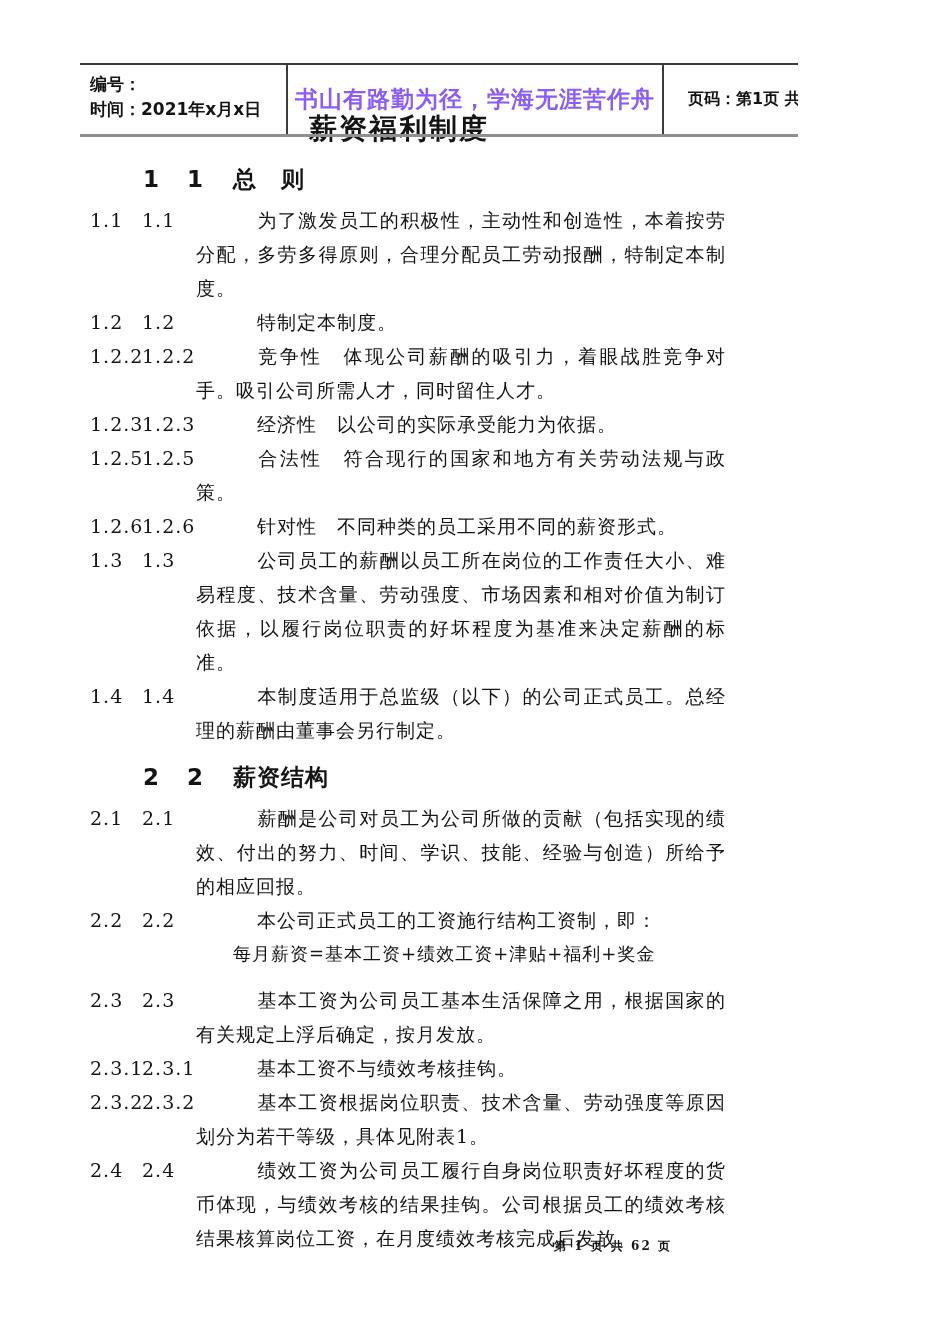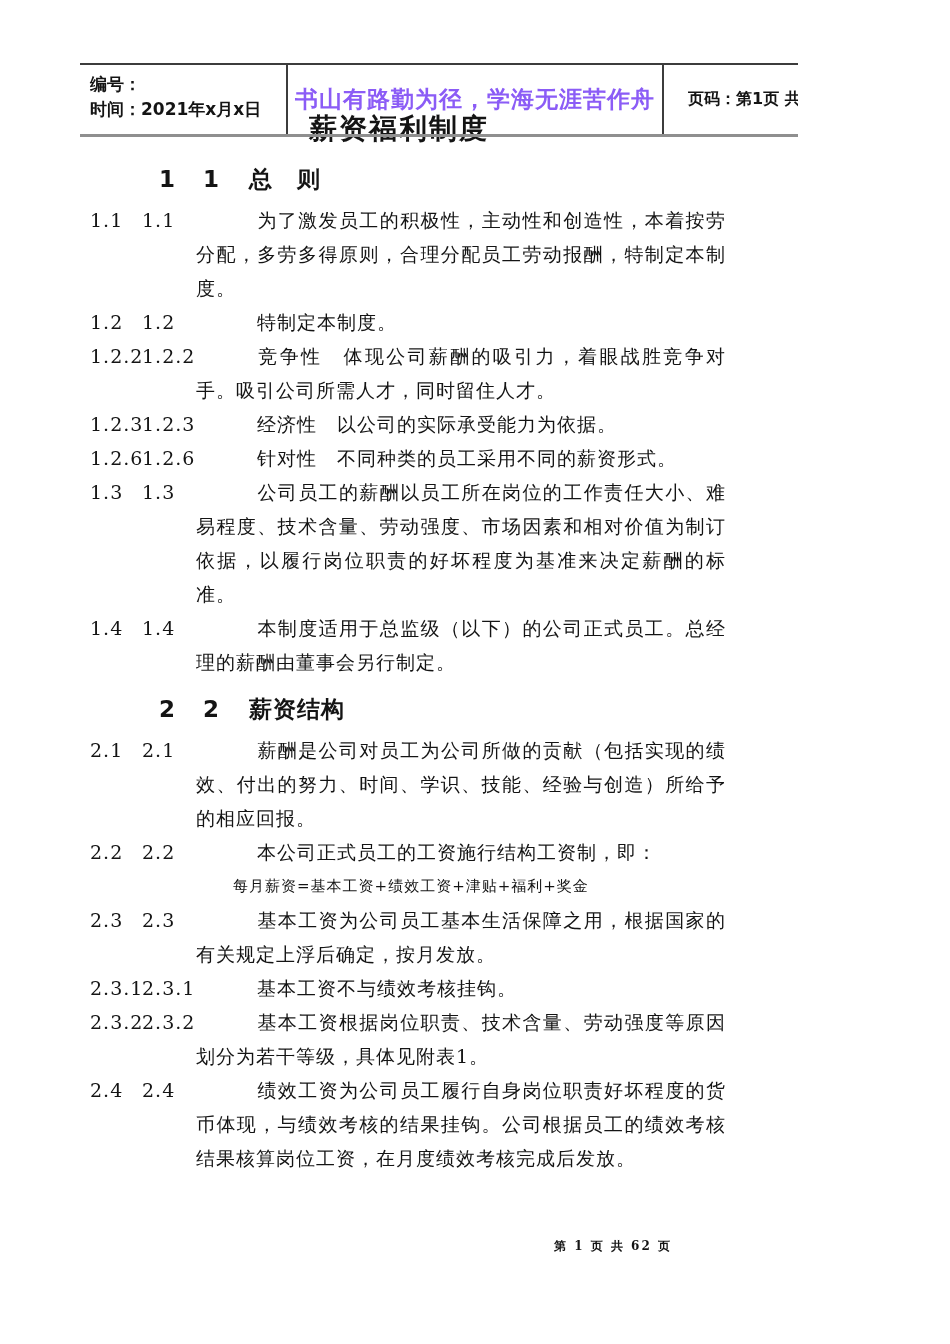--- a/index.html
+++ b/index.html
@@ -17,30 +17,30 @@
         font-weight:bold;font-size:23px;letter-spacing:1px;color:#f40000;}
   .hcell3{flex:1;display:flex;align-items:center;box-sizing:border-box;padding-left:24px;
         font-weight:bold;font-size:16px;}
 
   
   .title{margin:109px 0 0 0;text-align:center;font-weight:bold;font-size:28px;line-height:40px;
         letter-spacing:2px;font-family:"DejaVu Sans","Liberation Sans",sans-serif;}
 
   
   .content{margin:0 72px 0 143px;}
-  .sec-heading{margin:14px 0 8px 16px;font-weight:bold;font-size:23px;line-height:32px;
+  .sec-heading{margin:14px 0 8px 0;font-weight:bold;font-size:23px;line-height:32px;
         font-family:"DejaVu Sans","Liberation Sans",sans-serif;letter-spacing:1px;}
   .h-num{display:inline-block;min-width:44px;}
   .h-num2{display:inline-block;min-width:46px;}
 
   .body-para{margin:0;font-size:19px;line-height:34px;text-align:justify;letter-spacing:1px;
         padding-left:53px;text-indent:-53px;}
   .num-a{display:inline-block;min-width:52px;}
   .num-b{display:inline-block;min-width:62px;}
-  .formula{margin:0 0 0 90px;font-size:15px;line-height:34px;letter-spacing:1px;}
+  .formula{margin:0 0 12px 90px;font-size:18px;line-height:34px;letter-spacing:1px;}
 
   
   .footer{position:absolute;left:554px;top:1238px;font-size:12px;font-weight:bold;
         letter-spacing:2px;}
 </style>
 </head>
 <body>
 
 <div class="page">
 
@@ -62,20 +62,21 @@
   <div class="content">
 
     <div class="sec-heading">
       <span class="h-num">1</span><span class="h-num2">1</span><span>总　则</span>
     </div>
 
     <p class="body-para"><span class="num-a">1.1</span><span class="num-b">1.1</span><span>为了激发员工的积极性，主动性和创造性，本着按劳分配，多劳多得原则，合理分配员工劳动报酬，特制定本制度。</span></p>
     <p class="body-para"><span class="num-a">1.2</span><span class="num-b">1.2</span><span>特制定本制度。</span></p>
     <p class="body-para"><span class="num-a">1.2.2</span><span class="num-b">1.2.2</span><span>竞争性　体现公司薪酬的吸引力，着眼战胜竞争对手。吸引公司所需人才，同时留住人才。</span></p>
     <p class="body-para"><span class="num-a">1.2.3</span><span class="num-b">1.2.3</span><span>经济性　以公司的实际承受能力为依据。</span></p>
+    <p class="body-para"><span class="num-a">1.2.5</span><span class="num-b">1.2.5</span><span>合法性　符合现行的国家和地方有关劳动法规与政策。</span></p>
     <p class="body-para"><span class="num-a">1.2.6</span><span class="num-b">1.2.6</span><span>针对性　不同种类的员工采用不同的薪资形式。</span></p>
     <p class="body-para"><span class="num-a">1.3</span><span class="num-b">1.3</span><span>公司员工的薪酬以员工所在岗位的工作责任大小、难易程度、技术含量、劳动强度、市场因素和相对价值为制订依据，以履行岗位职责的好坏程度为基准来决定薪酬的标准。</span></p>
     <p class="body-para"><span class="num-a">1.4</span><span class="num-b">1.4</span><span>本制度适用于总监级（以下）的公司正式员工。总经理的薪酬由董事会另行制定。</span></p>
 
     <div class="sec-heading">
       <span class="h-num">2</span><span class="h-num2">2</span><span>薪资结构</span>
     </div>
 
     <p class="body-para"><span class="num-a">2.1</span><span class="num-b">2.1</span><span>薪酬是公司对员工为公司所做的贡献（包括实现的绩效、付出的努力、时间、学识、技能、经验与创造）所给予的相应回报。</span></p>
     <p class="body-para"><span class="num-a">2.2</span><span class="num-b">2.2</span><span>本公司正式员工的工资施行结构工资制，即：</span></p>

